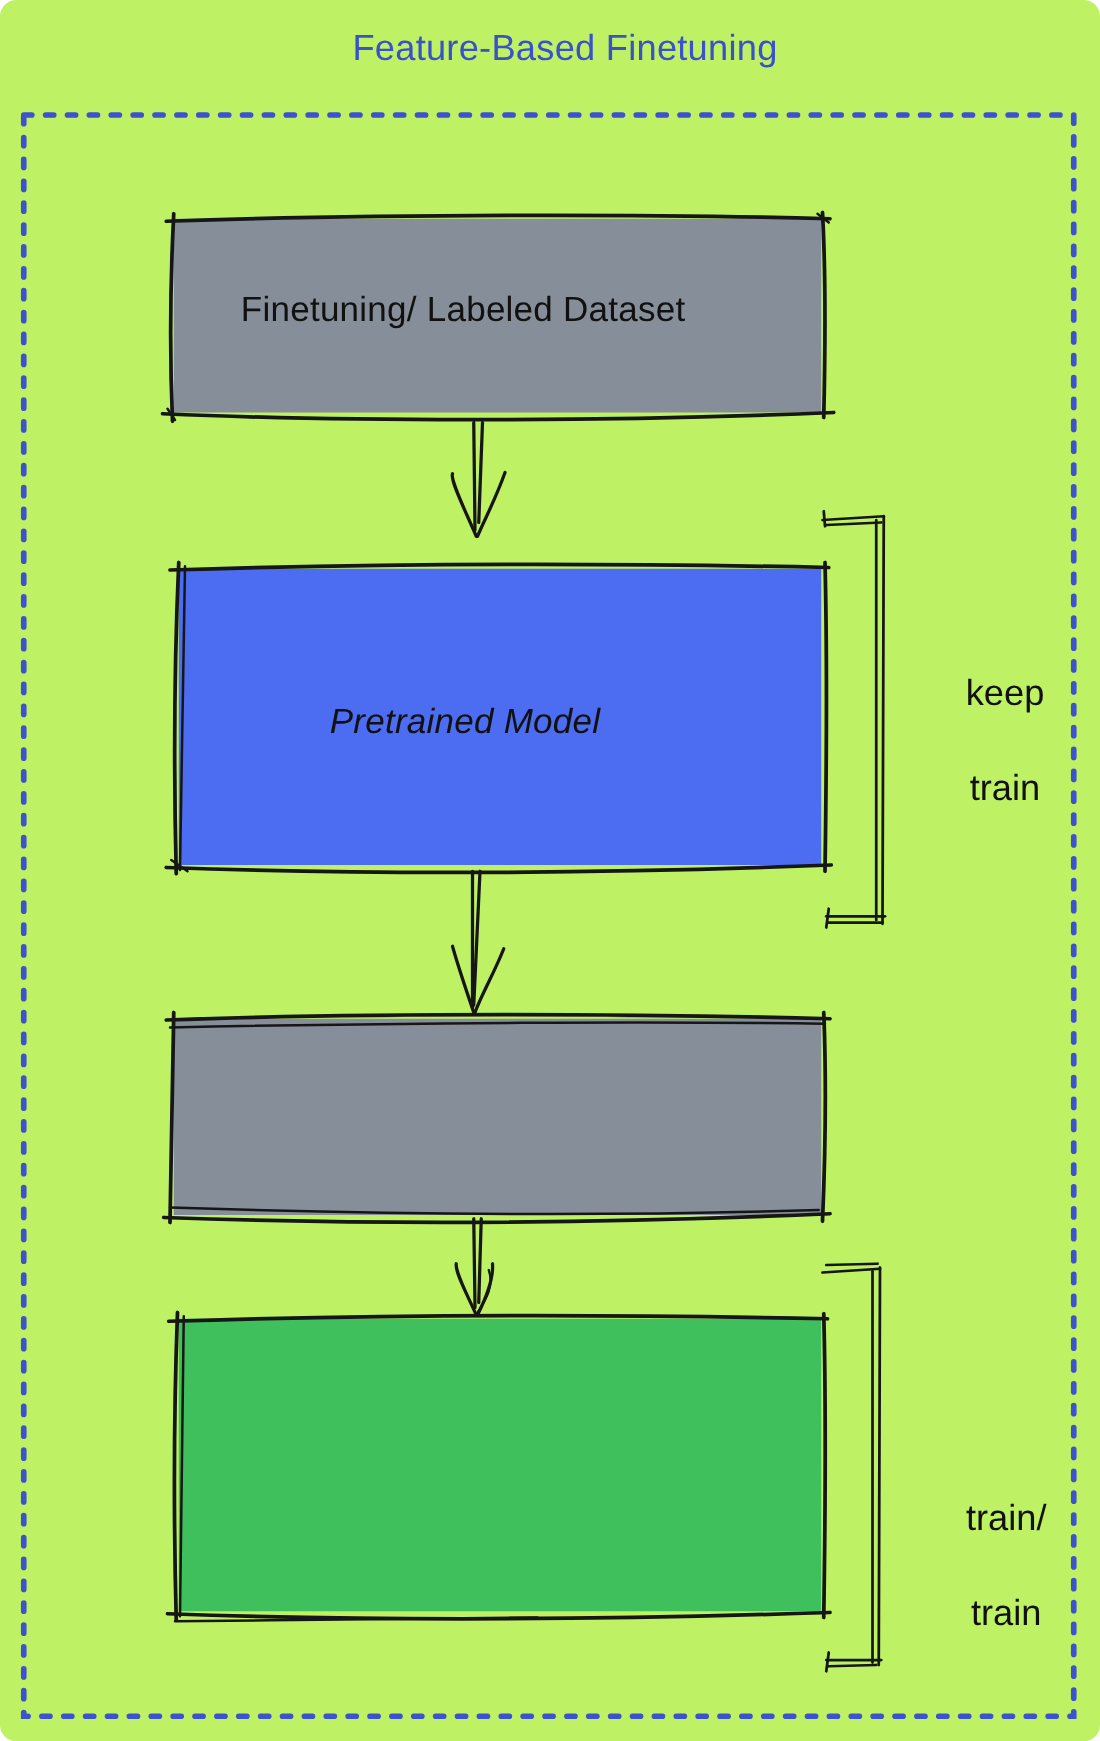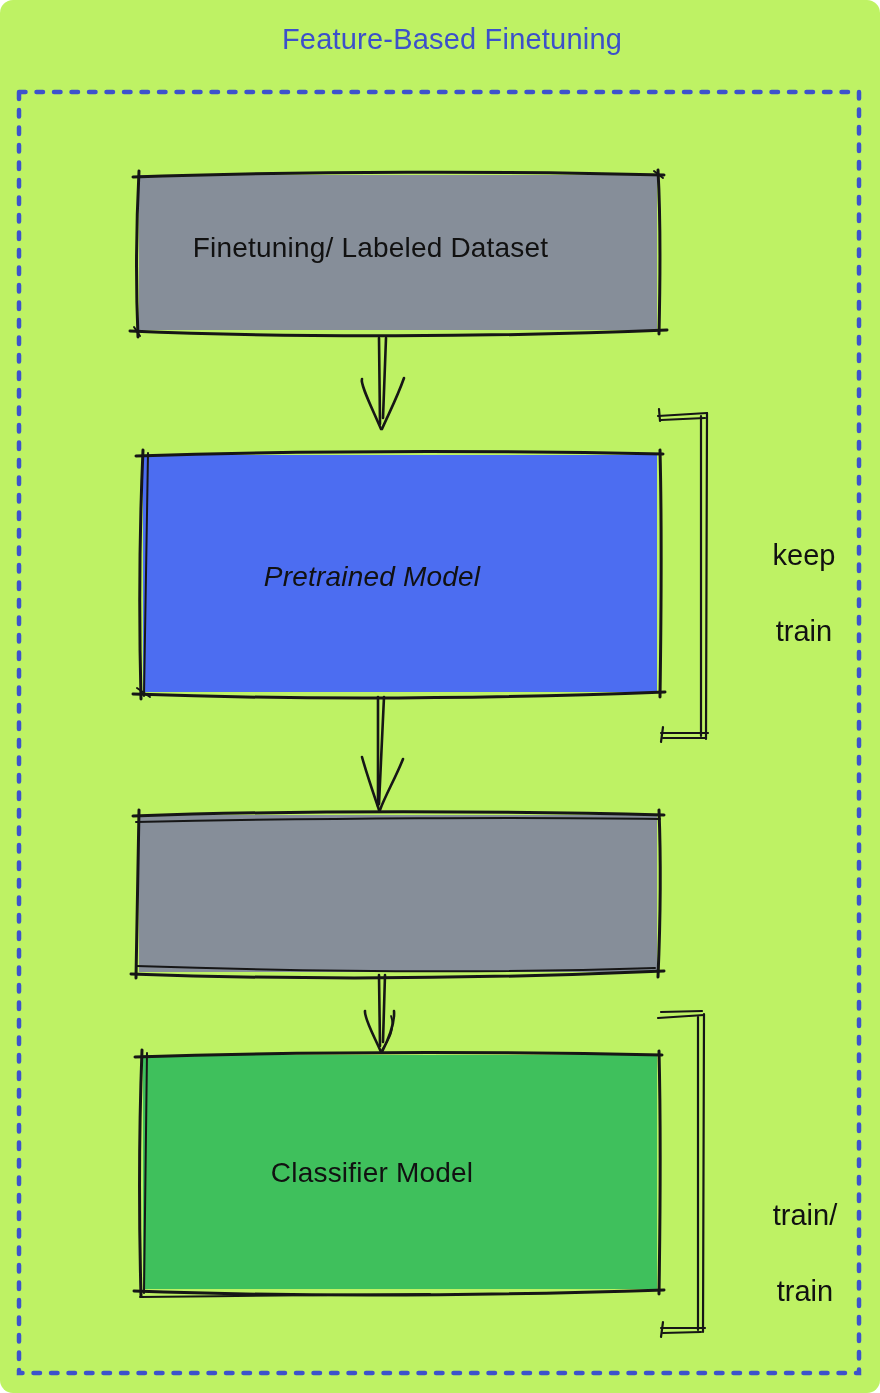--- a/index.html
+++ b/index.html
@@ -137,21 +137,20 @@
     </g>
   </svg>
 
   <div class="page-title">Feature-Based Finetuning</div>
 
   <div class="node-label label-dataset">Finetuning/ Labeled Dataset</div>
 
   <div class="node-label label-pretrained">Pretrained Model</div>
 
 
-  <div class="node-label label-classifier">Classifier Model</div>
 
   <div class="side-label label-keep-frozen">
     <span>keep</span><br>
     <span>train</span>
   </div>
 
   <div class="side-label label-train-update">
     <span>train/</span><br>
     <span>train</span>
   </div>

